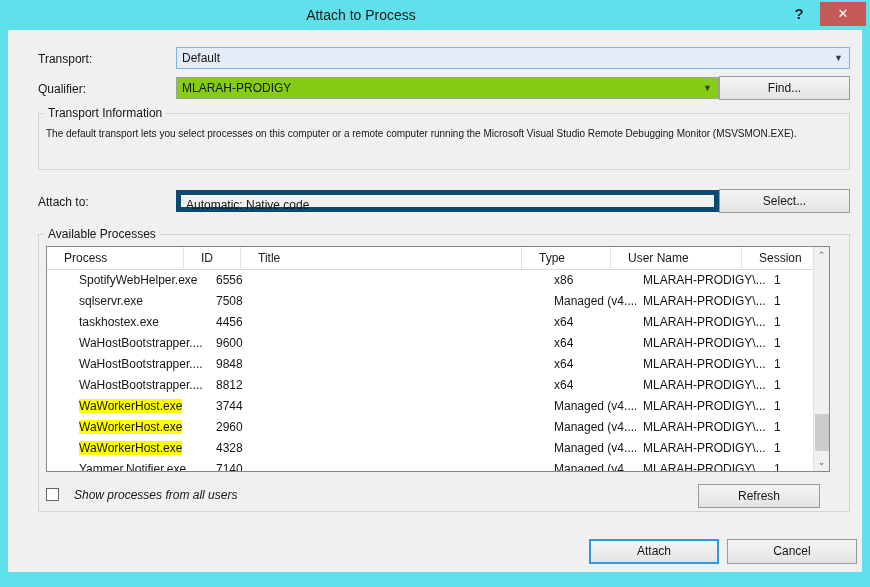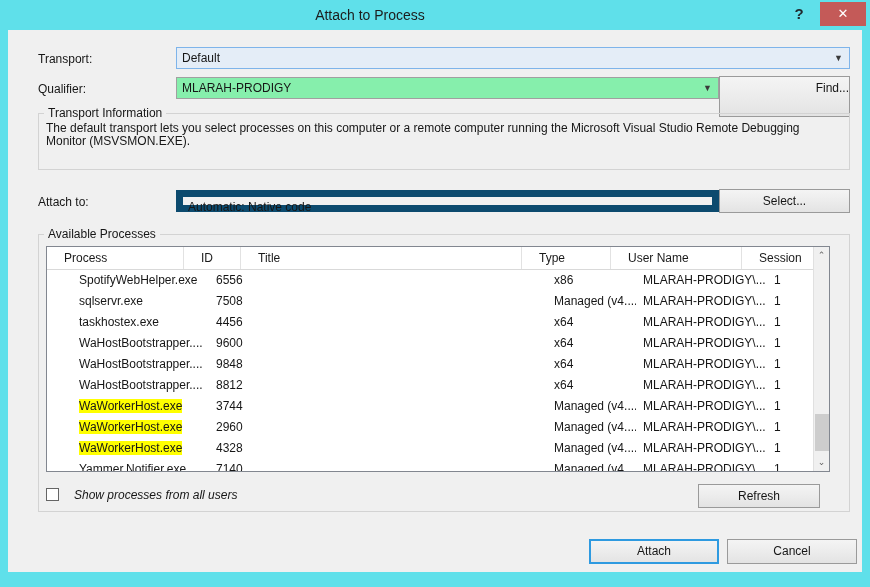--- a/index.html
+++ b/index.html
@@ -32,21 +32,20 @@
   }
   #title-text {
     position: absolute;
     left: 0; top: 0;
     width: 722px;
     line-height: 30px;
     text-align: center;
     font-size: 14px;
     color: #1c1c1c;
     font-family: "Liberation Sans", sans-serif;
-    padding-left: 9px;
   }
   #help-btn {
     position: absolute;
     right: 58px; top: 0px;
     width: 26px; height: 28px;
     line-height: 28px;
     text-align: center;
     font-size: 15px;
     font-weight: bold;
     color: #20292e;
@@ -78,21 +77,21 @@
     font-size: 12px;
     color: #161616;
     white-space: nowrap;
   }
 
   
   .combo {
     position: absolute;
     box-sizing: border-box;
     border: 1px solid #a0a0a0;
-    background: #86efac;
+    background: #84cc16;
     height: 22px;
     line-height: 20px;
     padding-left: 5px;
     font-size: 12px;
     color: #161616;
     cursor: default;
   }
   .combo.focusbg {
     background: #e4edf7;
     border-color: #7eb4ea;
@@ -103,21 +102,21 @@
     height: 20px;
     line-height: 20px;
     font-size: 9px;
     color: #3a3a3a;
   }
 
   
   .robox {
     position: absolute;
     box-sizing: border-box;
-    border: 7px solid #0c4a6e;
+    border: 5px solid #0c4a6e;
     background: #f0f0f0;
     height: 22px;
     line-height: 20px;
     padding-left: 5px;
     font-size: 12px;
     color: #161616;
   }
 
   
   .btn {
@@ -149,22 +148,22 @@
     padding: 0 4px;
     font-size: 12px;
     color: #161616;
     white-space: nowrap;
   }
 
   #transport-info-text {
     position: absolute;
     left: 38px; top: 124px;
     width: 790px;
-    font-size: 12px;
-    line-height: 13px;
+    font-size: 10px;
+    line-height: 24px;
     color: #161616;
   }
 
   
   #listview {
     position: absolute;
     left: 38px; top: 246px;
     width: 784px; height: 226px;
     box-sizing: border-box;
     border: 1px solid #828790;
@@ -296,21 +295,21 @@
     <div class="combo focusbg" style="left:168px; top:17px; width:674px;">
       <span>Default</span>
       <span class="arrow">▼</span>
     </div>
 
     <div class="lbl" style="left:30px; top:52px;">Qualifier:</div>
     <div class="combo" style="left:168px; top:47px; width:543px;">
       <span>MLARAH-PRODIGY</span>
       <span class="arrow">▼</span>
     </div>
-    <div class="btn" style="left:711px; top:46px; width:131px; height:41px; line-height:22px;text-align:right;">Find...</div>
+    <div class="btn" style="left:711px; top:46px; width:131px; height:24px; line-height:22px;">Find...</div>
 
     <div class="group" style="left:30px; top:83px; width:812px; height:57px;"></div>
     <div class="group-title" style="left:36px; top:76px;">Transport Information</div>
     <div id="transport-info-text" style="left:38px; top:92px; width:790px;">The default transport lets you select processes on this computer or a remote computer running the Microsoft Visual Studio Remote Debugging Monitor (MSVSMON.EXE).</div>
 
     <div class="lbl" style="left:30px; top:165px;">Attach to:</div>
     <div class="robox" style="left:168px; top:160px; width:543px;">Automatic: Native code</div>
     <div class="btn" style="left:711px; top:159px; width:131px; height:24px; line-height:22px;">Select...</div>
 
     <div class="group" style="left:30px; top:204px; width:812px; height:278px;"></div>

